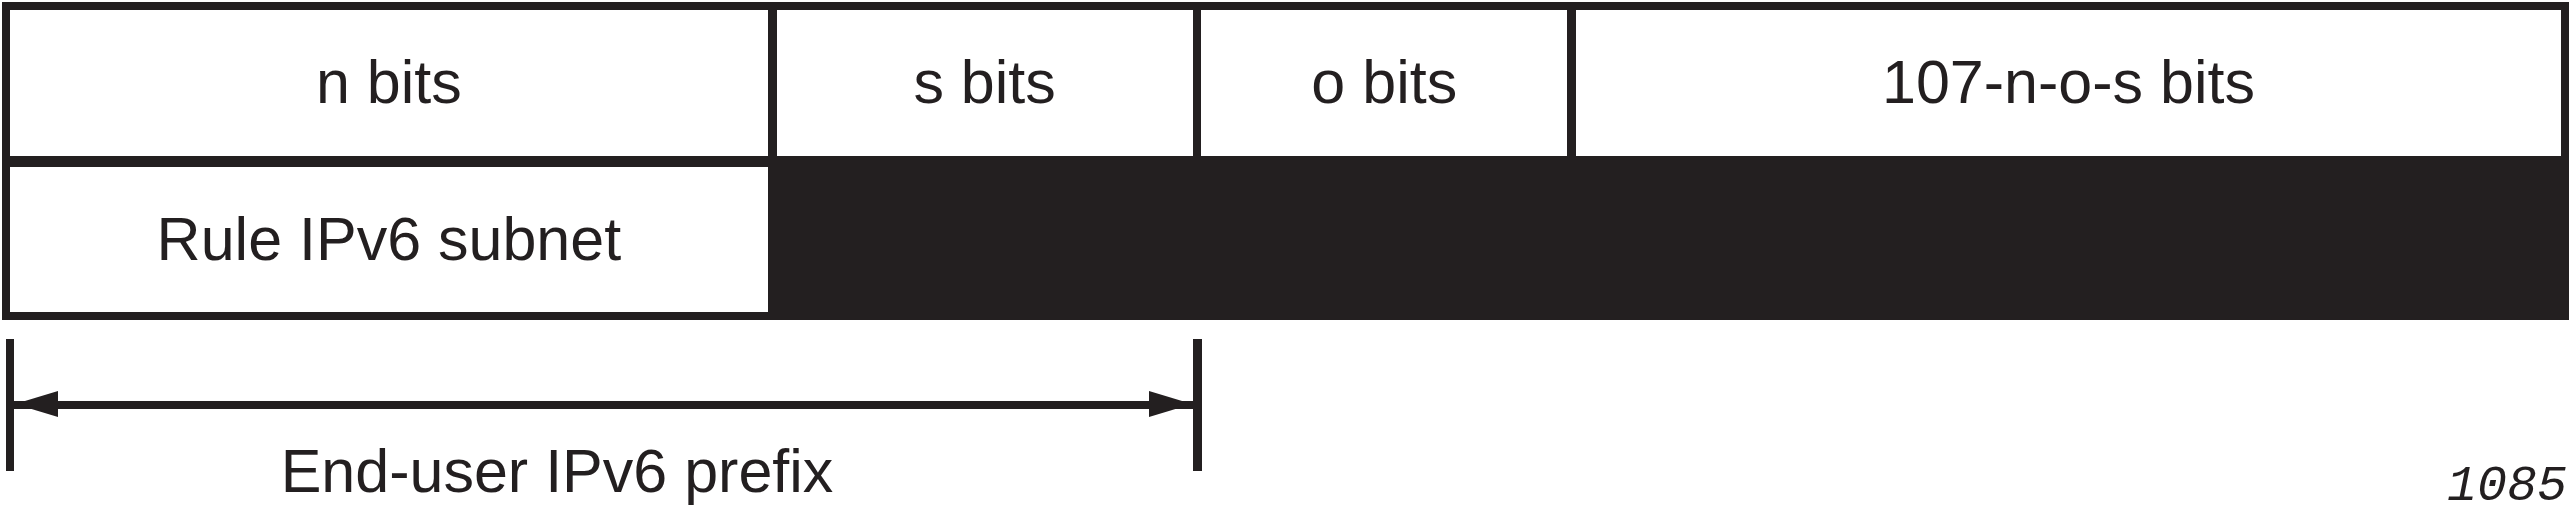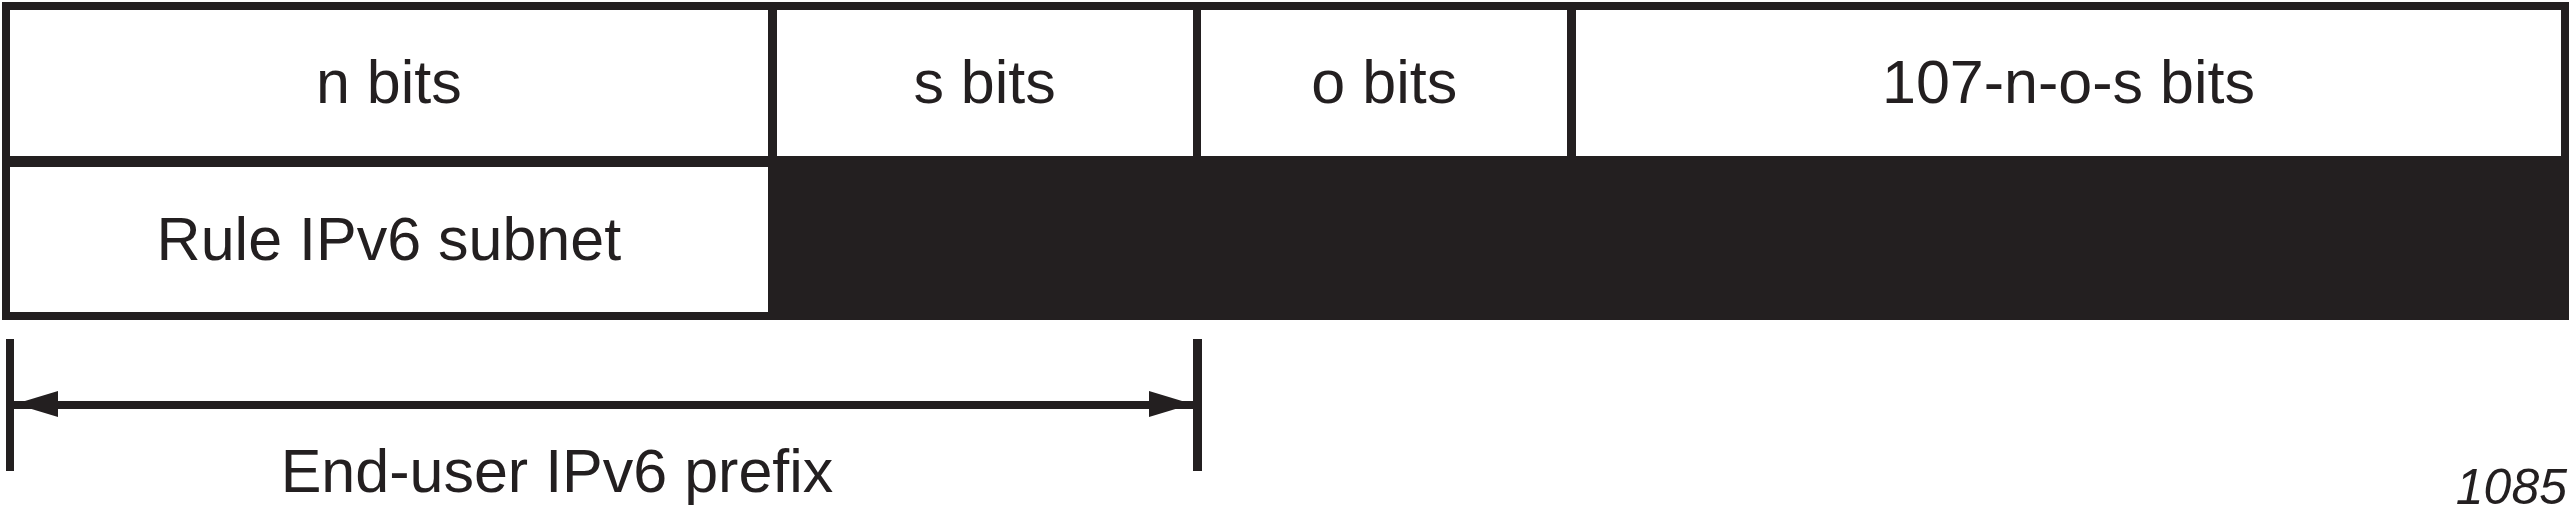--- a/index.html
+++ b/index.html
@@ -81,21 +81,21 @@
     white-space: nowrap;
     margin-top: 16px;
   }
   
   .fig-number {
     position: absolute;
     left: 2314px;
     top: 462px;
     width: 253px;
     text-align: right;
-    font-family: Liberation Sans, sans-serif;
+    font-family: Liberation Mono, monospace;
     font-style: italic;
     font-size: 50px;
     line-height: 1;
   }
 </style>
 </head>
 <body>
 
 <div class="canvas">
 

